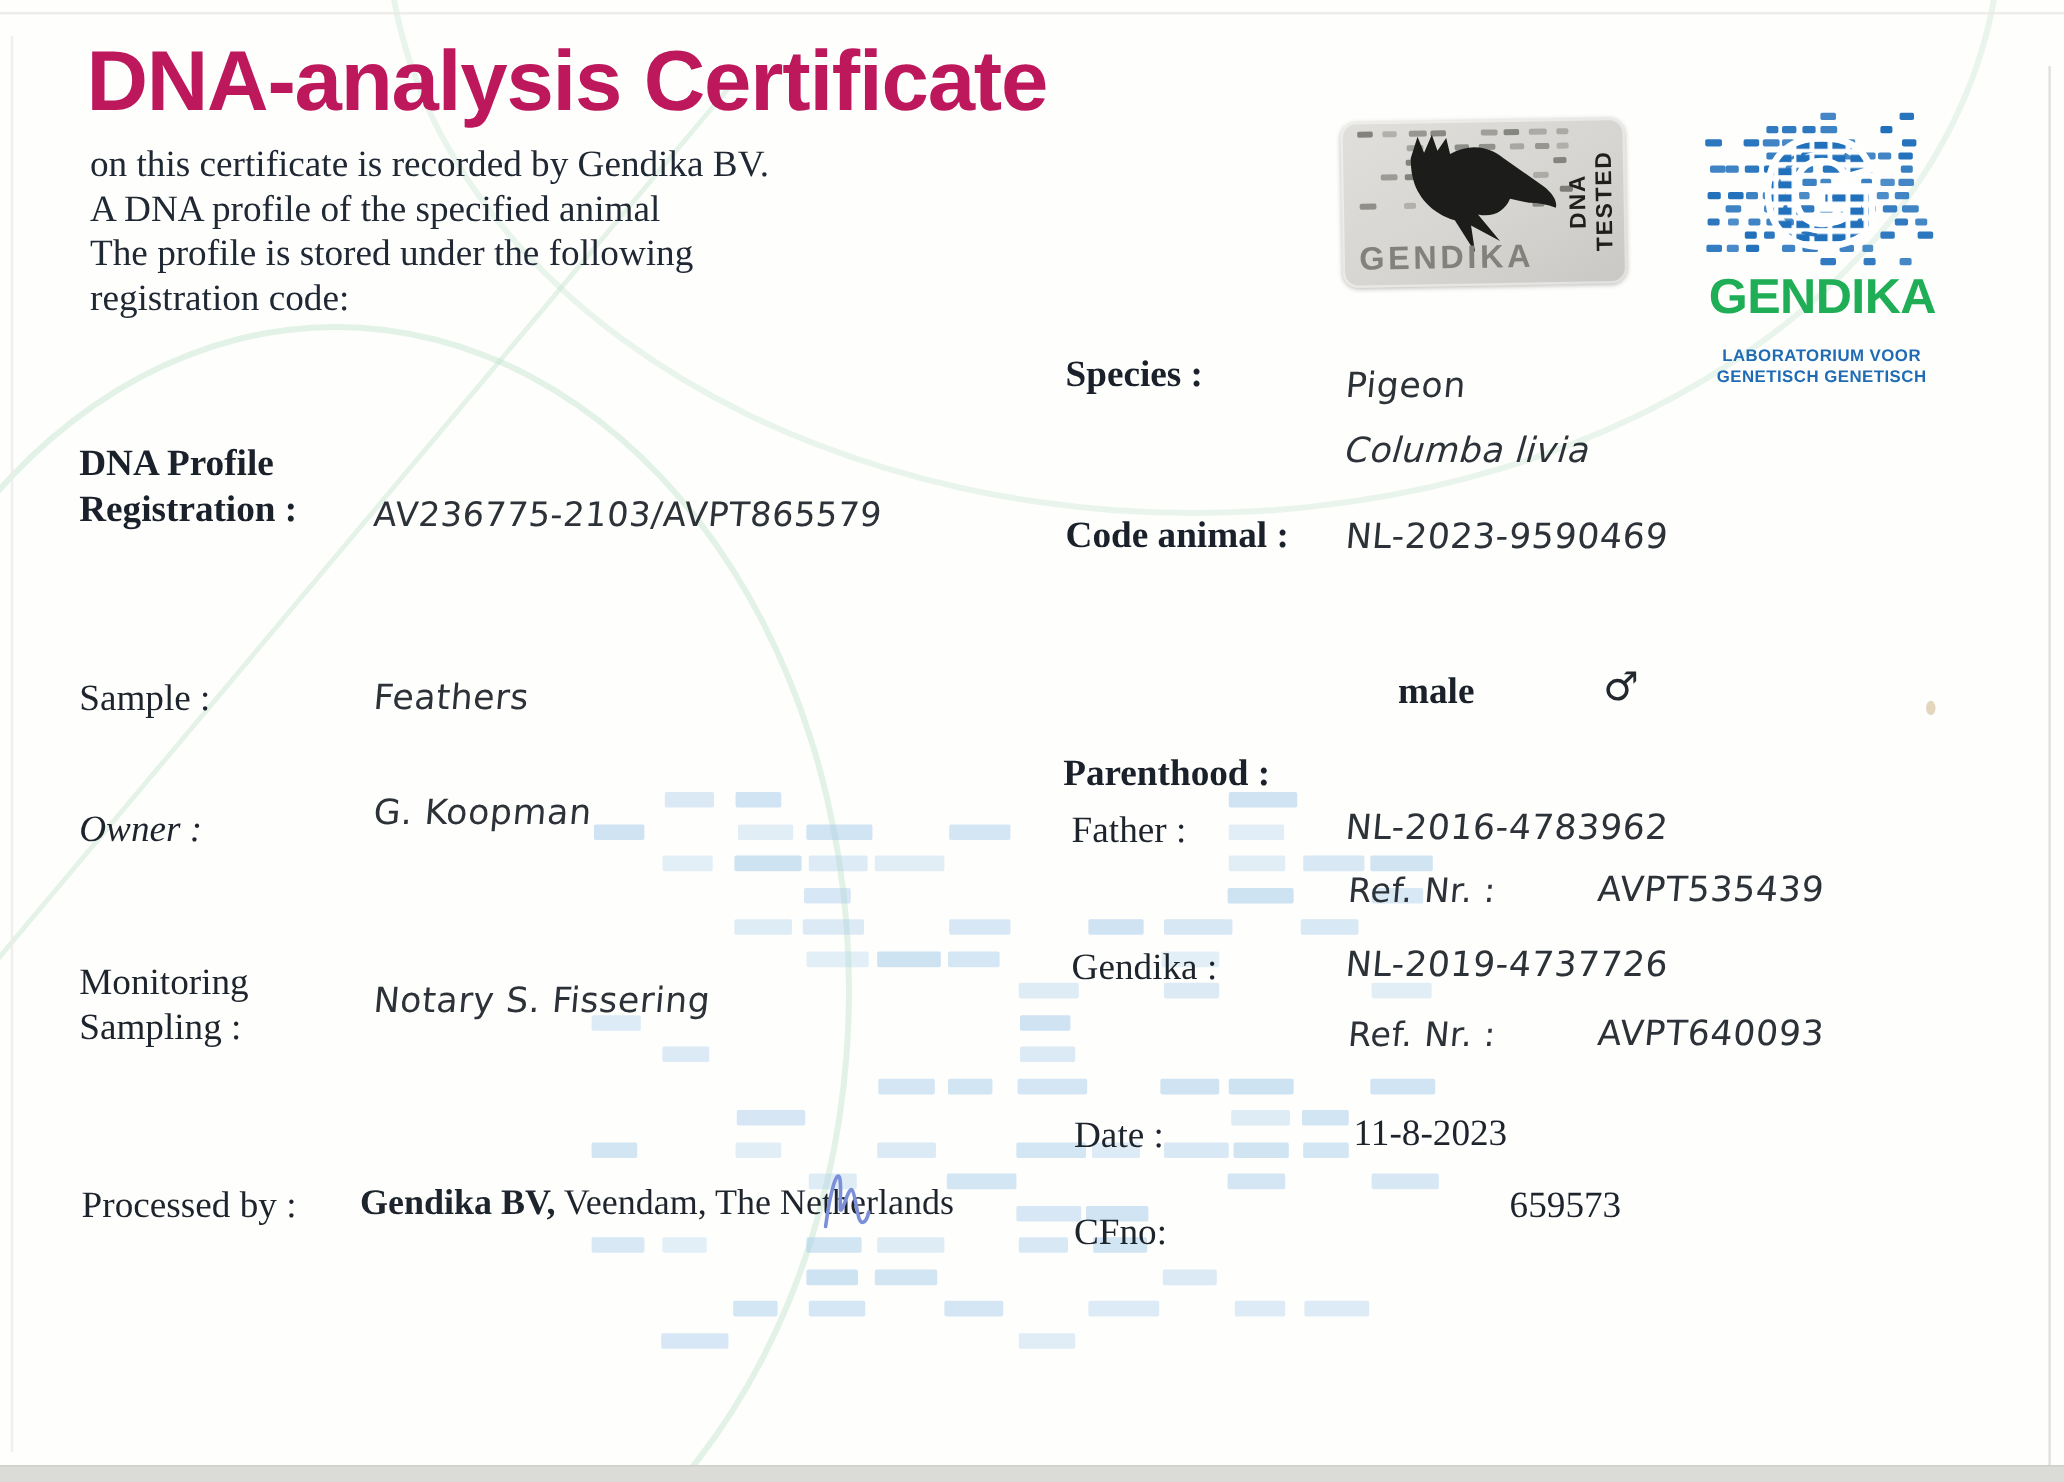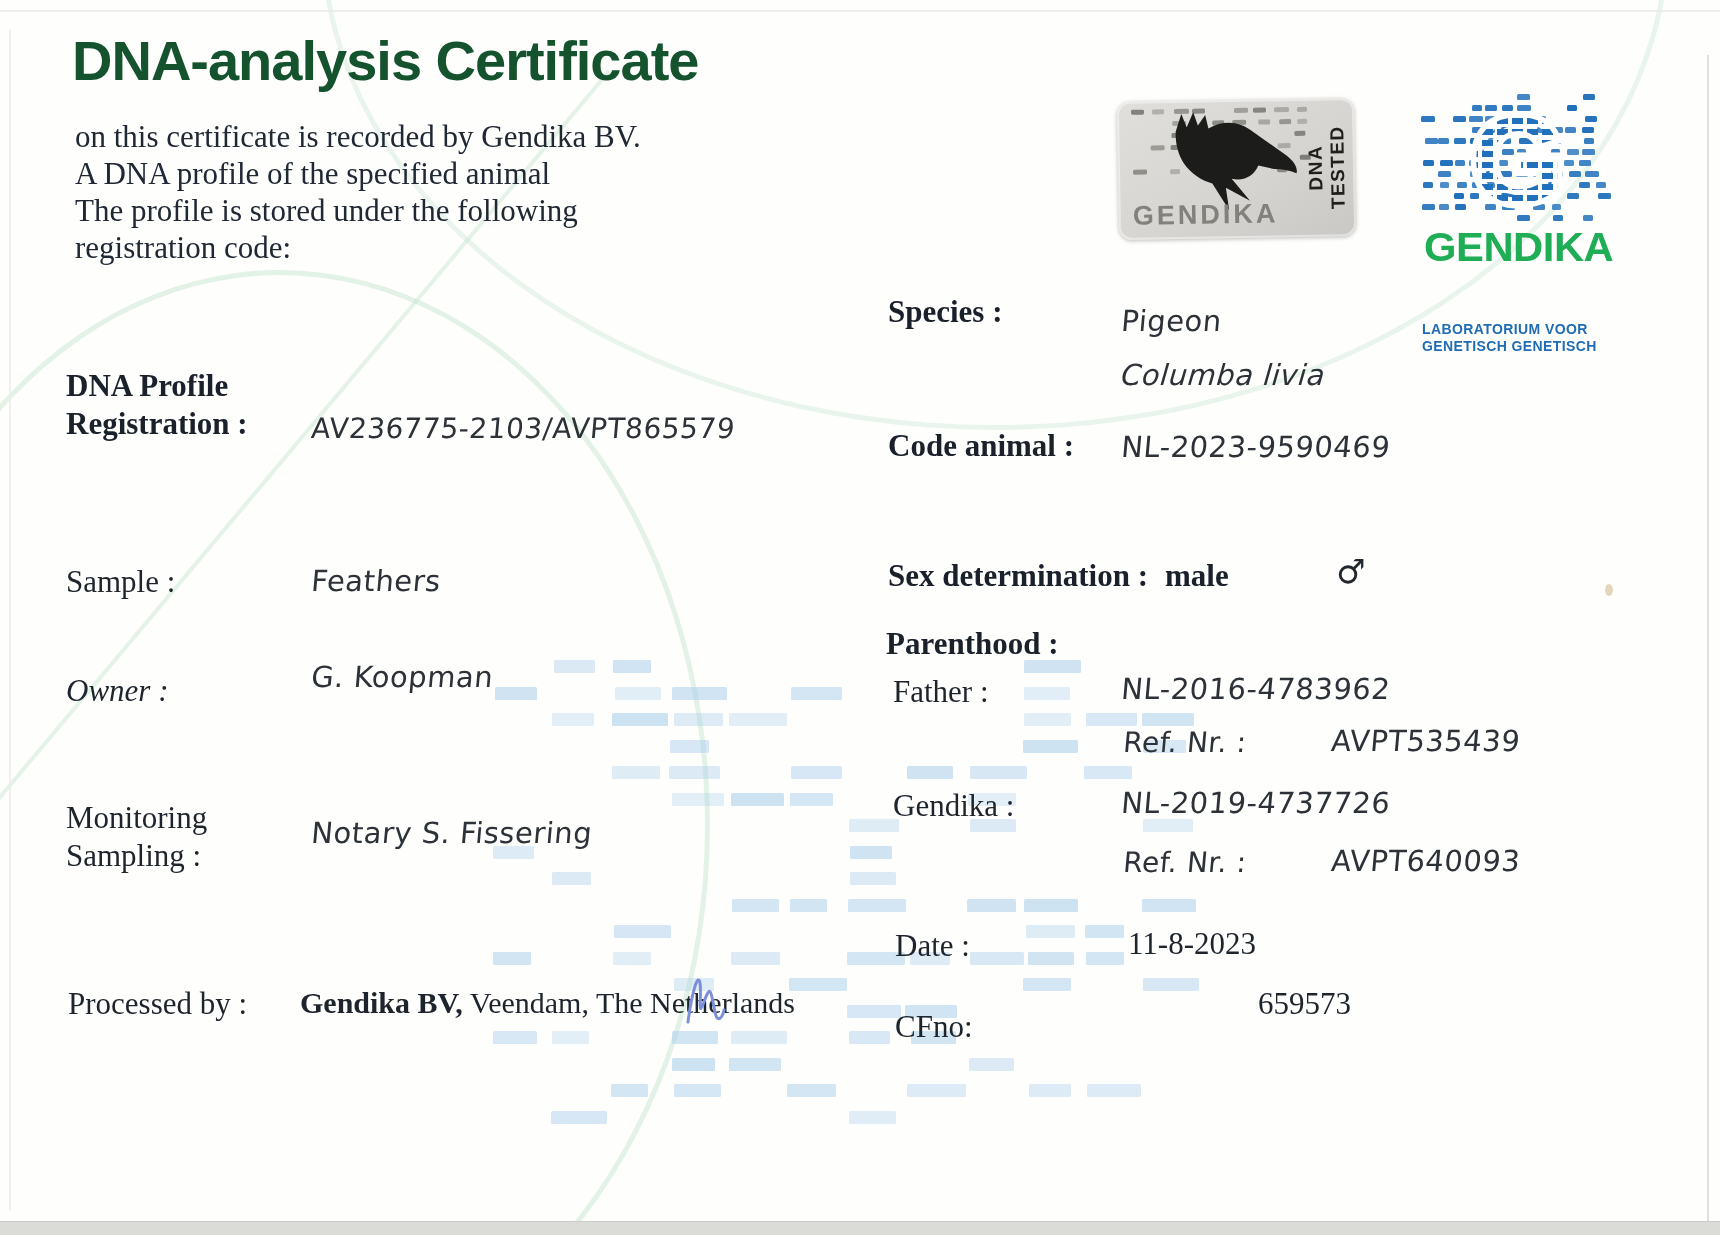--- a/index.html
+++ b/index.html
@@ -1,21 +1,21 @@
 <!DOCTYPE html>
 <html><head>
 <meta charset="utf-8">
 <style>
   html,body{margin:0;padding:0;background:#ffffff;}
   #canvas{position:relative;width:1720px;height:1235px;background:#fefefd;overflow:hidden;
           font-family:"Liberation Serif","DejaVu Serif",serif;color:#1e242c;}
   .abs{position:absolute;}
   
-  .title{font-family:"Liberation Sans","DejaVu Sans",sans-serif;font-weight:700;font-size:56px;
-         letter-spacing:-1px;color:#14532d;}
+  .title{font-family:"Liberation Sans","DejaVu Sans",sans-serif;font-weight:700;font-size:71px;
+         letter-spacing:-1px;color:#be185d;}
   .serif{font-size:31px;color:#1e242c;}
   .serifb{font-size:31px;font-weight:700;color:#1a212b;}
   .hand{font-family:"DejaVu Sans","Liberation Sans",sans-serif;font-size:28px;color:#2c3237;
         letter-spacing:.5px;transform:skewX(-5deg);transform-origin:left bottom;}
   .handi{font-style:italic;}
   .intro div{line-height:37px;font-size:31px;color:#202834;}
   
   .wm-curve{position:absolute;border-radius:50%;pointer-events:none;}
   .c1{left:-150px;top:270px;width:850px;height:1100px;border:5px solid rgba(186,224,198,.40);}
   .c2{left:320px;top:-560px;width:1340px;height:980px;border:5px solid rgba(186,224,198,.30);}
@@ -36,23 +36,23 @@
   .sticker-tag{position:absolute;right:6px;top:8px;height:122px;writing-mode:vertical-rl;
                transform:rotate(180deg);font-family:"Liberation Sans",sans-serif;font-weight:700;
                font-size:19px;letter-spacing:1.5px;color:#1f1f1d;text-align:center;}
   
   .logo-cloud{position:absolute;left:1422px;top:94px;width:192px;height:132px;}
   #logo-dashes{position:absolute;left:0;top:0;width:192px;height:132px;}
   .logo-g{position:absolute;left:0;top:0;width:192px;height:132px;}
   .logo-brand{position:absolute;left:1424px;top:224px;width:185px;font-family:"Liberation Sans",sans-serif;
               font-weight:700;font-size:41px;letter-spacing:-.5px;color:#1fae55;transform:scaleX(1.02);
               transform-origin:left;}
-  .logo-sub{position:absolute;left:1422px;top:288px;width:192px;text-align:left;
+  .logo-sub{position:absolute;left:1422px;top:288px;width:192px;text-align:center;
             font-family:"Liberation Sans",sans-serif;font-weight:700;font-size:14px;line-height:17px;
-            letter-spacing:.4px;color:#1f6cb5;margin-top:33px;}
+            letter-spacing:.4px;color:#1f6cb5;}
   
   .sig{position:absolute;left:678px;top:966px;width:50px;height:66px;}
   
   .edge-top{position:absolute;left:0;top:10px;width:1720px;height:2px;background:#eae8e5;opacity:.8;}
   .edge-left{position:absolute;left:9px;top:30px;width:2px;height:1180px;background:#edebe8;opacity:.8;}
   .edge-right{position:absolute;left:1707px;top:55px;width:2px;height:1168px;background:#e2e0dd;}
   .edge-bottom{position:absolute;left:0;top:1221px;width:1720px;height:14px;background:#dbdbd8;
                border-top:1px solid #cbcbc8;}
   .speck{position:absolute;left:1605px;top:584px;width:8px;height:12px;background:#dcccab;
          border-radius:50%;opacity:.8;}
@@ -174,21 +174,20 @@
     <path d="M10,56 C14,26 20,6 22,17 C24,30 19,54 26,36 C33,16 33,27 37,46 C39,57 44,53 46,44" fill="none" stroke="#7b90d9" stroke-width="3" stroke-linecap="round"></path>
   </svg>
 
   <div class="abs serifb" style="left:888px;top:294px;">Species :</div>
   <div class="abs hand" style="left:1120px;top:304px;font-size:29px;">Pigeon</div>
   <div class="abs hand handi" style="left:1120px;top:358px;font-size:29px;">Columba livia</div>
 
   <div class="abs serifb" style="left:888px;top:428px;">Code animal :</div>
   <div class="abs hand" style="left:1120px;top:430px;font-size:29px;">NL-2023-9590469</div>
 
-  <div class="abs serifb" style="left:888px;top:558px;">Sex determination :</div>
   <div class="abs serifb" style="left:1165px;top:558px;">male</div>
   <div class="abs" style="left:1336px;top:552px;font-family:'DejaVu Sans',sans-serif;font-size:33px;color:#23282e;">♂</div>
 
   <div class="abs serifb" style="left:886px;top:626px;">Parenthood :</div>
 
   <div class="abs serif" style="left:893px;top:674px;">Father :</div>
   <div class="abs hand" style="left:1120px;top:672px;font-size:29px;">NL-2016-4783962</div>
   <div class="abs hand" style="left:1122px;top:726px;">Ref. Nr.  :</div>
   <div class="abs hand" style="left:1330px;top:724px;font-size:29px;">AVPT535439</div>
 

